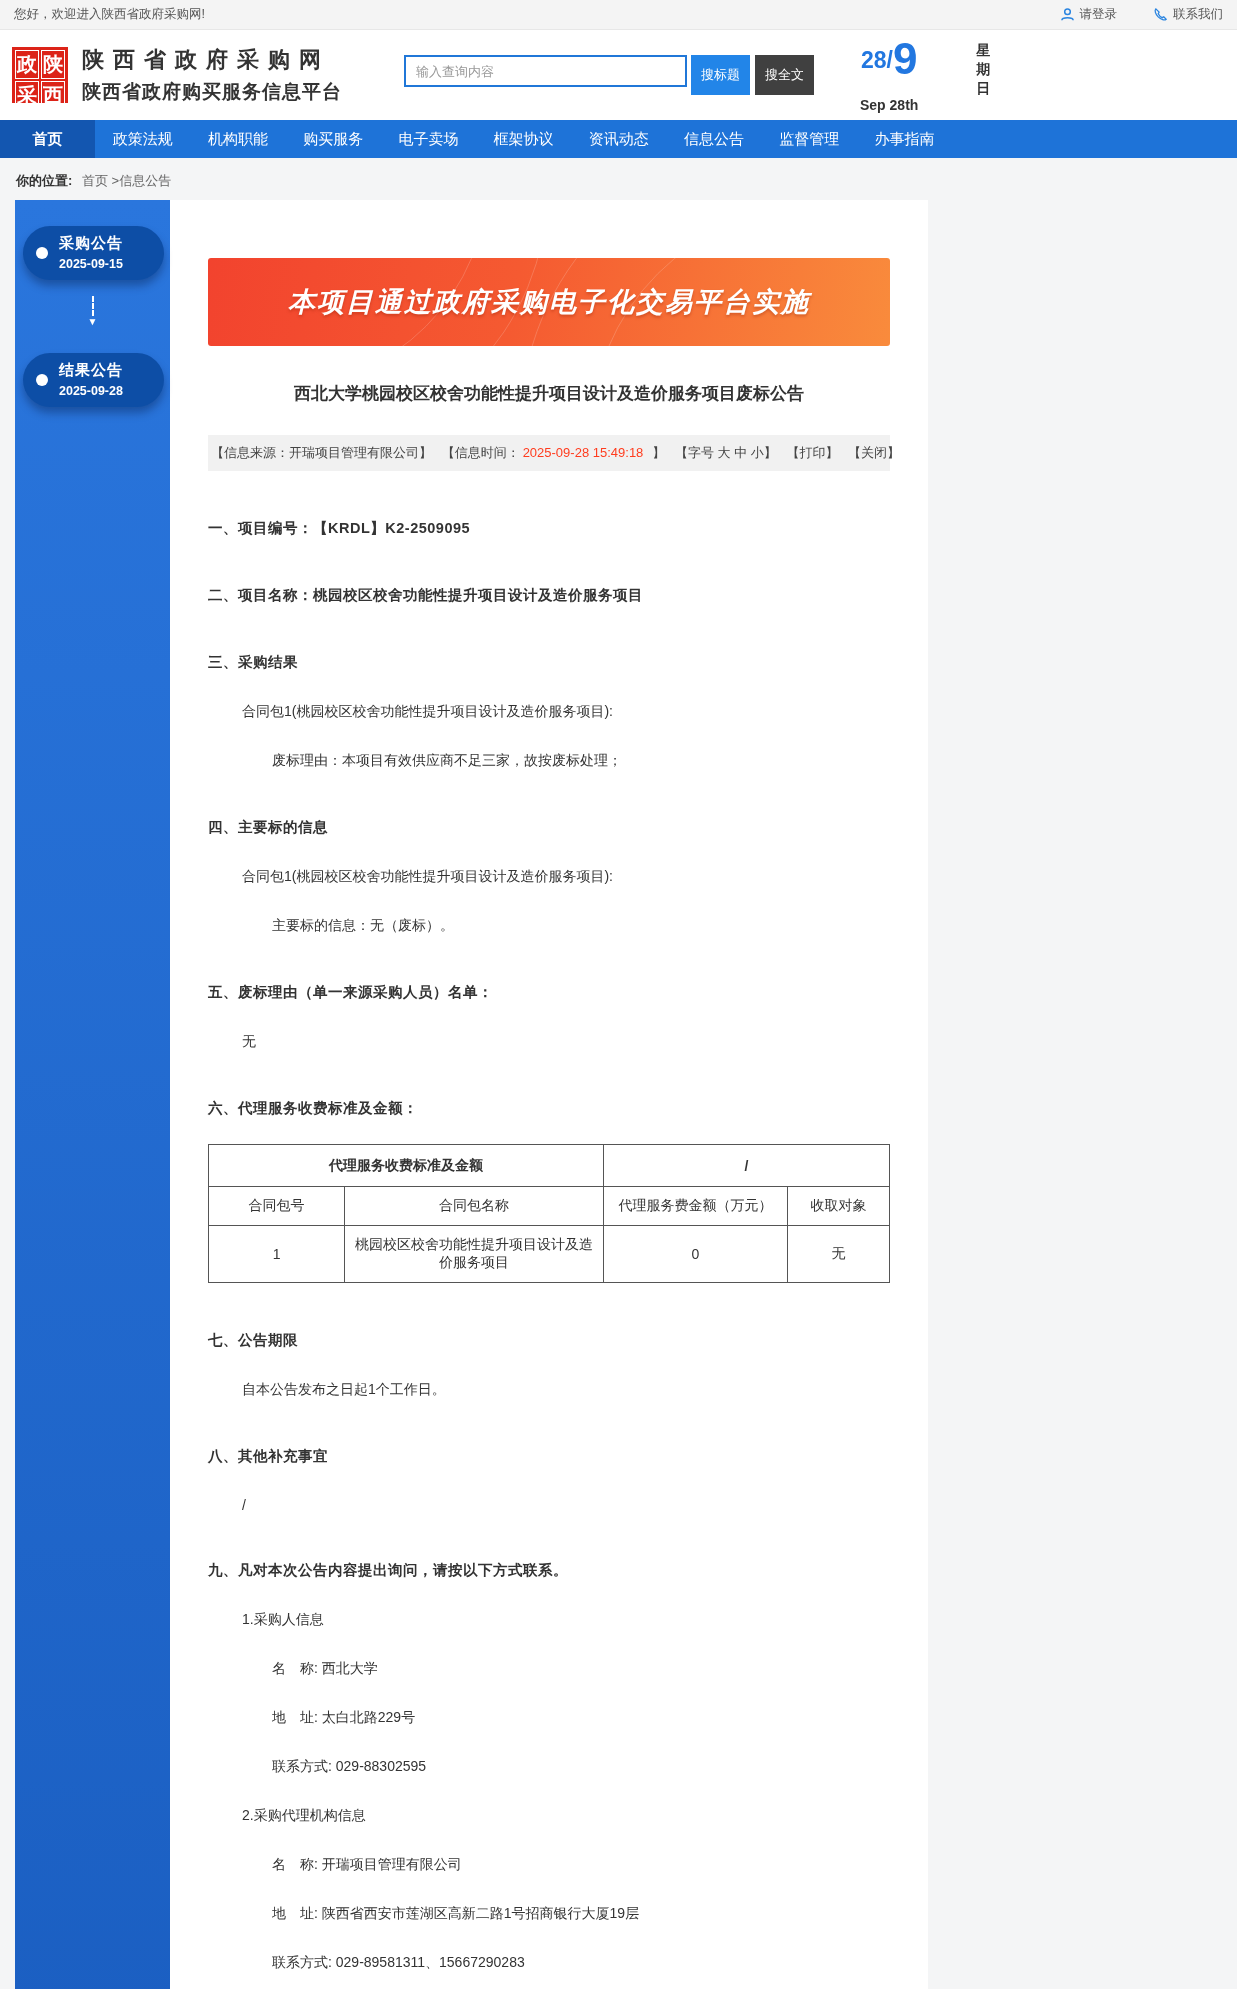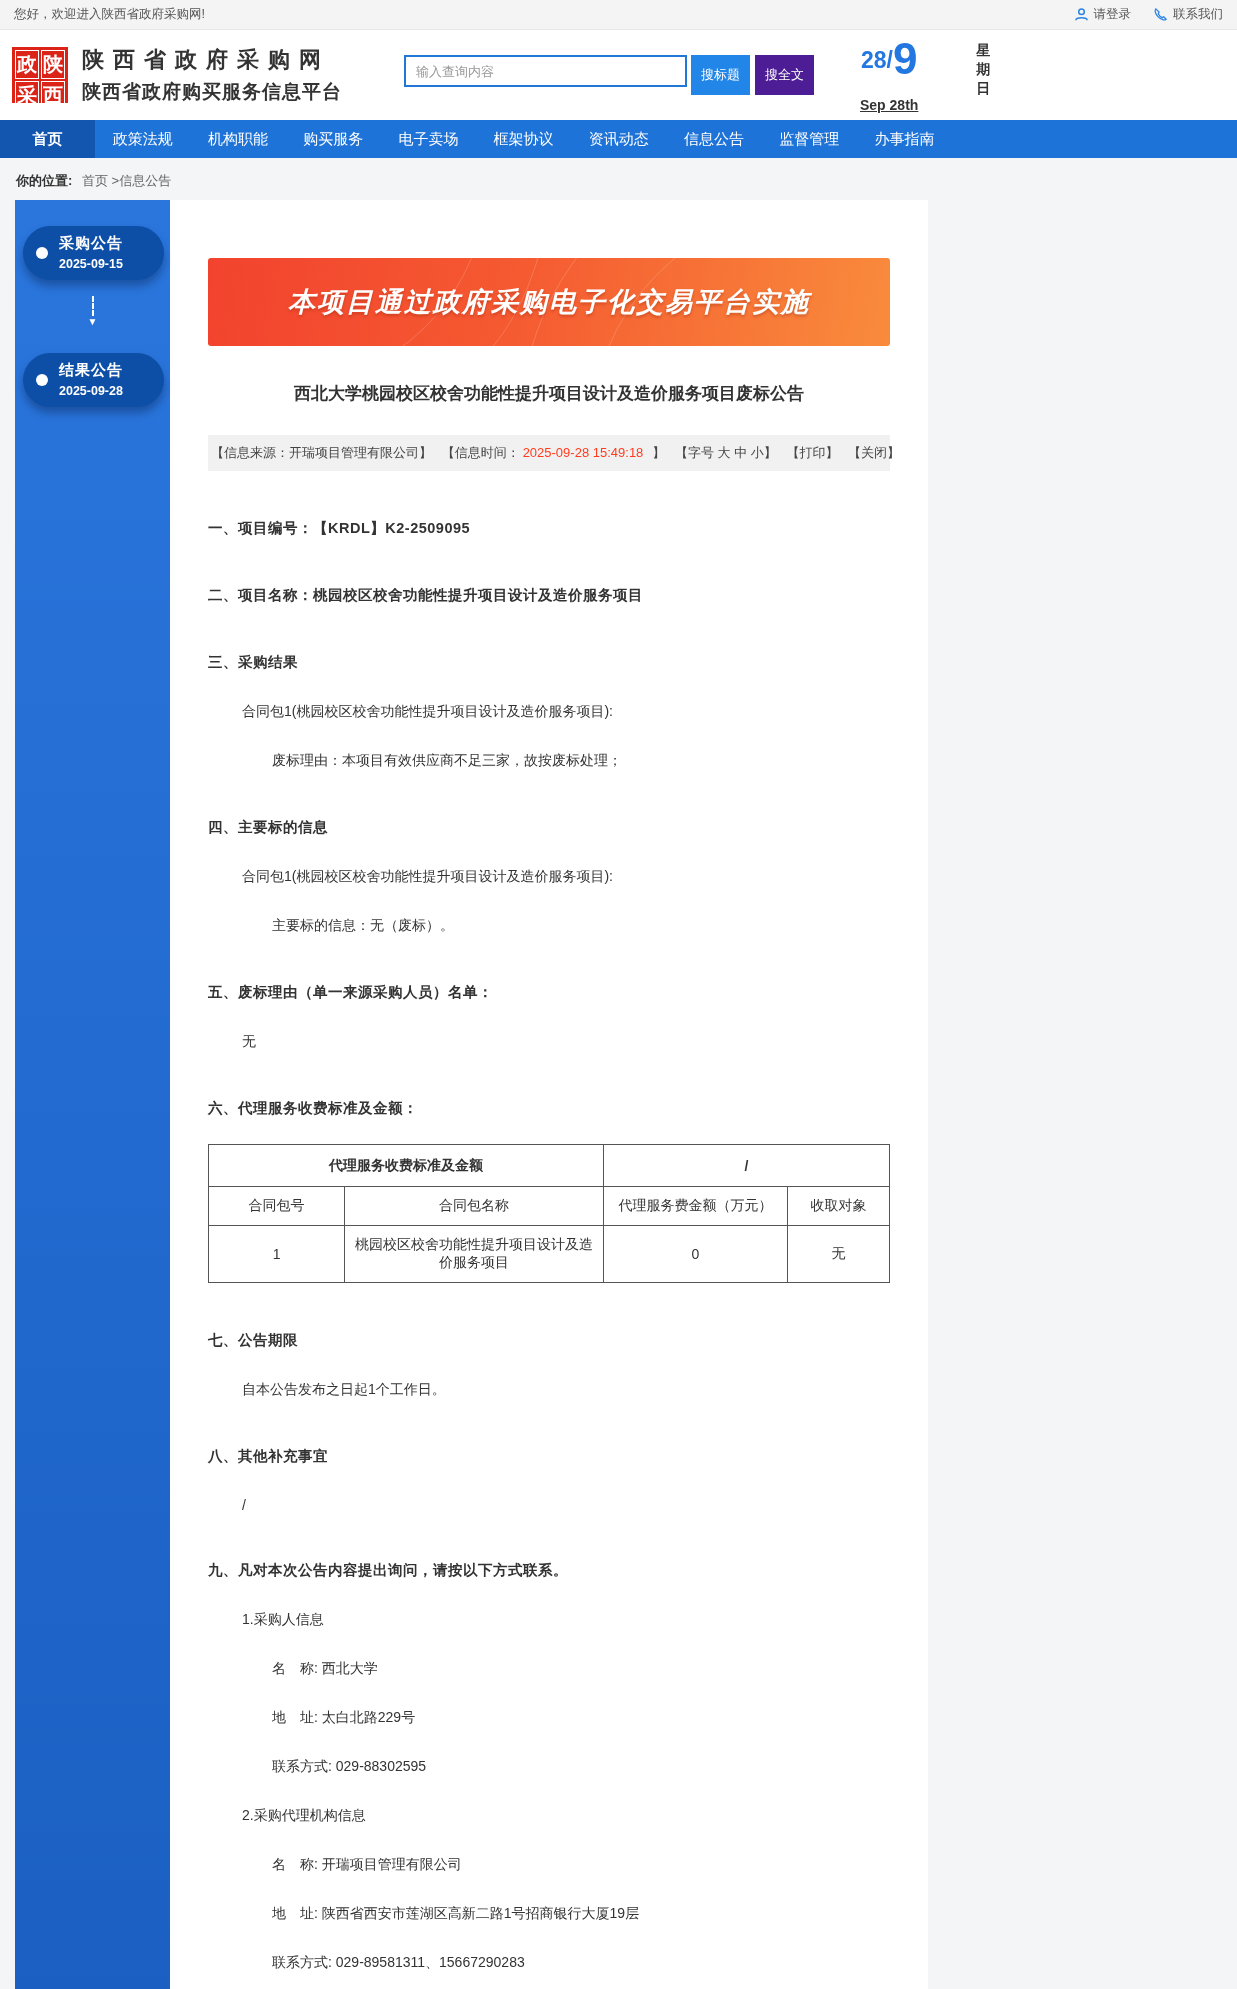--- a/index.html
+++ b/index.html
@@ -6,45 +6,45 @@
   body {
     width:1237px;
     background:#f4f5f6;
     font-family:"Liberation Sans","DejaVu Sans",sans-serif;
     color:#333;
   }
   
   .topbar { height:30px; background:#f4f4f4; border-bottom:1px solid #e7e7e7;
     display:flex; align-items:center; justify-content:space-between; padding:0 14px; }
   .topbar .welcome { font-size:12.5px; color:#555; }
-  .topbar .links { display:flex; align-items:center; gap:22px; }
+  .topbar .links { display:flex; align-items:center; gap:36px; }
   .toplink { display:flex; align-items:center; gap:5px; font-size:12.5px; color:#555; cursor:pointer; }
   
   .header { height:90px; background:#fff; display:flex; align-items:center; padding:0 12px; }
   .logo { width:56px; height:56px; background:#dc2318; display:grid;
     grid-template-columns:1fr 1fr; grid-template-rows:1fr 1fr; padding:2px; flex:none; }
   .logo span { display:flex; align-items:center; justify-content:center; color:#fff;
     font-weight:bold; font-size:20px; border:1px solid #fff; margin:1px; }
   .site-titles { margin-left:14px; }
   .site-name { font-size:22px; font-weight:bold; letter-spacing:9px; color:#333; }
   .site-sub { font-size:19px; font-weight:bold; color:#333; margin-top:4px; letter-spacing:1px; }
   .search-wrap { display:flex; align-items:flex-start; margin-left:62px; }
   .search-input { width:283px; height:32px; border:2px solid #2077d8; padding:0 10px;
     font-size:13px; color:#333; outline:none; }
   .search-input::placeholder { color:#999; }
   .btn-search { height:40px; border:none; color:#fff; font-size:13px; cursor:pointer; padding:0 10px; }
   .btn-title { background:#2285e8; margin-left:4px; }
-  .btn-full { background:#4c1d95; margin-left:5px; }
+  .btn-full { background:#404040; margin-left:5px; }
   .date-wrap { display:flex; align-items:flex-start; margin-left:46px;gap:40px; }
   .date-nums { text-align:center; }
   .date-line { color:#2277e0; font-weight:bold; line-height:1; }
   .date-day { font-size:23px; vertical-align:super; }
   .date-sep { font-size:23px; vertical-align:super; }
   .date-month { font-size:44px; }
-  .date-en { font-size:14px; font-weight:bold; color:#333; margin-top:16px;text-decoration:underline; }
+  .date-en { font-size:14px; font-weight:bold; color:#333; margin-top:16px; }
   .weekday { margin-left:18px; display:flex; flex-direction:column; font-size:14px;
     font-weight:bold; color:#333; line-height:19px; margin-top:4px; }
   
   .nav { background:#1e73d8; height:38px; }
   .nav-inner { width:952px; display:flex; height:38px; }
   .nav-item { flex:1; text-align:center; line-height:38px; color:#fff; font-size:15px;
     cursor:pointer; white-space:nowrap; }
   .nav-item.active { background:#1356b0; font-weight:bold; }
   
   .breadcrumb { height:42px; padding:14px 0 0 16px; font-size:13px; color:#666; }

